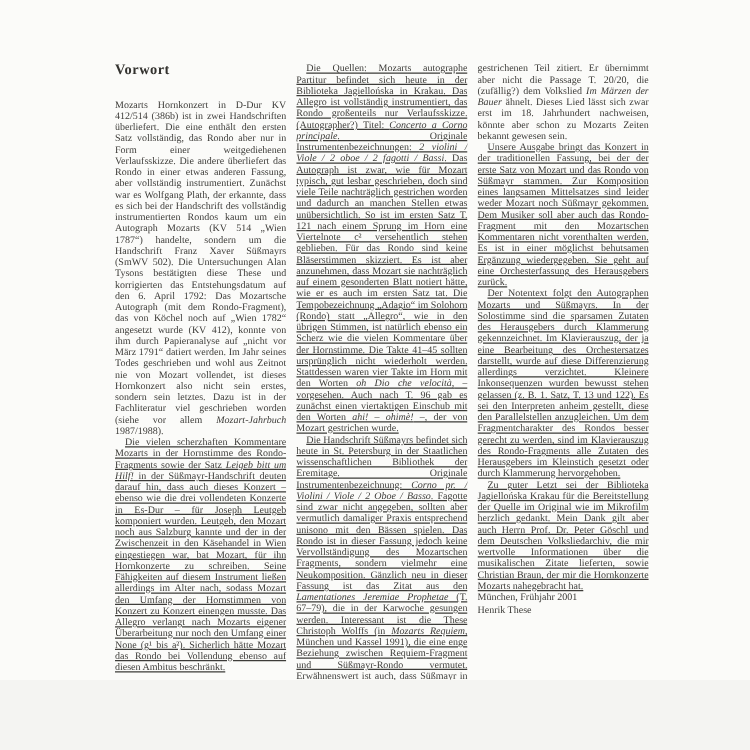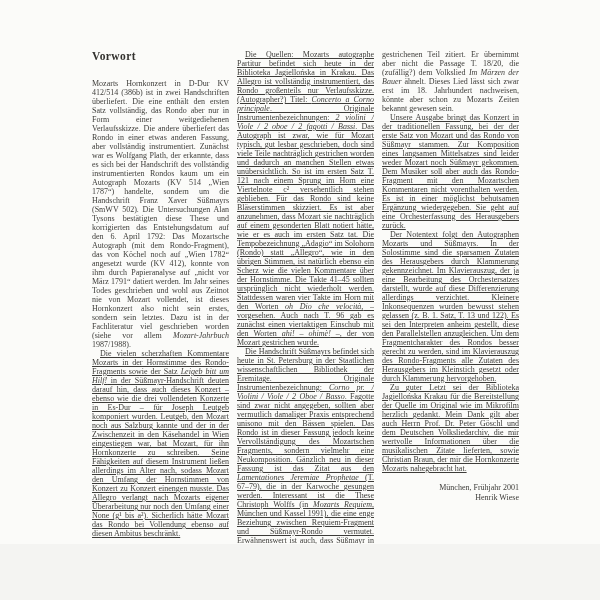--- a/index.html
+++ b/index.html
@@ -32,44 +32,44 @@
     font-size: 11.5px;
     font-weight: bold;
     letter-spacing: 0.4px;
     color: #33322f;
     margin: 0 0 17px 0;
     line-height: 12px;
   }
   .col p { margin: 0; }
   .col p.indent { text-indent: 8px; text-decoration: underline; }
   .it { font-style: italic; }
-  .closing { margin-top: 10px; text-align: right; }
+  .closing { margin-top: 0; text-align: left; }
   .closing div { line-height: 9.5px; }
 </style>
 </head>
 <body>
 
 <div class="page">
 
   <div class="col col-1">
     <h1 class="heading">Vorwort</h1>
   <p><span>Mozarts Hornkonzert in D-Dur KV 412/514 (386b) ist in zwei Handschriften überliefert. Die eine enthält den ersten Satz vollständig, das Rondo aber nur in Form einer weitgediehenen Verlaufsskizze. Die andere überliefert das Rondo in einer etwas anderen Fassung, aber vollständig instrumentiert. Zunächst war es Wolfgang Plath, der erkannte, dass es sich bei der Handschrift des vollständig instrumentierten Rondos kaum um ein Autograph Mozarts (KV 514 „Wien 1787“) handelte, sondern um die Handschrift Franz Xaver Süßmayrs (SmWV 502). Die Untersuchungen Alan Tysons bestätigten diese These und korrigierten das Entstehungsdatum auf den 6. April 1792: Das Mozartsche Autograph (mit dem Rondo-Fragment), das von Köchel noch auf „Wien 1782“ angesetzt wurde (KV 412), konnte von ihm durch Papieranalyse auf „nicht vor März 1791“ datiert werden. Im Jahr seines Todes geschrieben und wohl aus Zeitnot nie von Mozart vollendet, ist dieses Hornkonzert also nicht sein erstes, sondern sein letztes. Dazu ist in der Fachliteratur viel geschrieben worden (siehe vor allem </span><span class="it">Mozart-Jahrbuch</span><span> 1987/1988).</span></p>
       <p class="indent"><span>Die vielen scherzhaften Kommentare Mozarts in der Hornstimme des Rondo-Fragments sowie der Satz </span><span class="it">Leigeb bitt um Hilf!</span><span> in der Süßmayr-Handschrift deuten darauf hin, dass auch dieses Konzert – ebenso wie die drei vollendeten Konzerte in Es-Dur – für Joseph Leutgeb komponiert wurden. Leutgeb, den Mozart noch aus Salzburg kannte und der in der Zwischenzeit in den Käsehandel in Wien eingestiegen war, bat Mozart, für ihn Hornkonzerte zu schreiben. Seine Fähigkeiten auf diesem Instrument ließen allerdings im Alter nach, sodass Mozart den Umfang der Hornstimmen von Konzert zu Konzert einengen musste. Das Allegro verlangt nach Mozarts eigener Überarbeitung nur noch den Umfang einer None (g¹ bis a²). Sicherlich hätte Mozart das Rondo bei Vollendung ebenso auf diesen Ambitus beschränkt.</span></p>
     </div>
 
   <div class="col col-2">
       <p class="indent"><span>Die Quellen: Mozarts autographe Partitur befindet sich heute in der Biblioteka Jagiellońska in Krakau. Das Allegro ist vollständig instrumentiert, das Rondo großenteils nur Verlaufsskizze. (Autographer?) Titel: </span><span class="it">Concerto a Corno principale</span><span>. Originale Instrumentenbezeichnungen: </span><span class="it">2 violini / Viole / 2 oboe / 2 fagotti / Bassi</span><span>. Das Autograph ist zwar, wie für Mozart typisch, gut lesbar geschrieben, doch sind viele Teile nachträglich gestrichen worden und dadurch an manchen Stellen etwas unübersichtlich. So ist im ersten Satz T. 121 nach einem Sprung im Horn eine Viertelnote c² versehentlich stehen geblieben. Für das Rondo sind keine Bläserstimmen skizziert. Es ist aber anzunehmen, dass Mozart sie nachträglich auf einem gesonderten Blatt notiert hätte, wie er es auch im ersten Satz tat. Die Tempobezeichnung „Adagio“ im Solohorn (Rondo) statt „Allegro“, wie in den übrigen Stimmen, ist natürlich ebenso ein Scherz wie die vielen Kommentare über der Hornstimme. Die Takte 41–45 sollten ursprünglich nicht wiederholt werden. Stattdessen waren vier Takte im Horn mit den Worten </span><span class="it">oh Dio che velocità,</span><span> – vorgesehen. Auch nach T. 96 gab es zunächst einen viertaktigen Einschub mit den Worten </span><span class="it">ahi! – ohimè!</span><span> –, der von Mozart gestrichen wurde.</span></p>
       <p class="indent"><span>Die Handschrift Süßmayrs befindet sich heute in St. Petersburg in der Staatlichen wissenschaftlichen Bibliothek der Eremitage. Originale Instrumentenbezeichnung: </span><span class="it">Corno pr. / Violini / Viole / 2 Oboe / Basso</span><span>. Fagotte sind zwar nicht angegeben, sollten aber vermutlich damaliger Praxis entsprechend unisono mit den Bässen spielen. Das Rondo ist in dieser Fassung jedoch keine Vervollständigung des Mozartschen Fragments, sondern vielmehr eine Neukomposition. Gänzlich neu in dieser Fassung ist das Zitat aus den </span><span class="it">Lamentationes Jeremiae Prophetae</span><span> (T. 67–79), die in der Karwoche gesungen werden. Interessant ist die These Christoph Wolffs (in </span><span class="it">Mozarts Requiem</span><span>, München und Kassel 1991), die eine enge Beziehung zwischen Requiem-Fragment und Süßmayr-Rondo vermutet. Erwähnenswert ist auch, dass Süßmayr in T. 59 ff. einen von Mozart</span></p>
     </div>
 
   <div class="col col-3">
 
-  <p><span>gestrichenen Teil zitiert. Er übernimmt aber nicht die Passage T. 18/20, die (zufällig?) dem Volkslied </span><span class="it">Im Märzen der Bauer</span><span> ähnelt. Dieses Lied lässt sich zwar erst im 18. Jahrhundert nachweisen, könnte aber schon zu Mozarts Zeiten bekannt gewesen sein.</span></p>
+  <p><span>gestrichenen Teil zitiert. Er übernimmt aber nicht die Passage T. 20/20, die (zufällig?) dem Volkslied </span><span class="it">Im Märzen der Bauer</span><span> ähnelt. Dieses Lied lässt sich zwar erst im 18. Jahrhundert nachweisen, könnte aber schon zu Mozarts Zeiten bekannt gewesen sein.</span></p>
       <p class="indent"><span>Unsere Ausgabe bringt das Konzert in der traditionellen Fassung, bei der der erste Satz von Mozart und das Rondo von Süßmayr stammen. Zur Komposition eines langsamen Mittelsatzes sind leider weder Mozart noch Süßmayr gekommen. Dem Musiker soll aber auch das Rondo-Fragment mit den Mozartschen Kommentaren nicht vorenthalten werden. Es ist in einer möglichst behutsamen Ergänzung wiedergegeben. Sie geht auf eine Orchesterfassung des Herausgebers zurück.</span></p>
       <p class="indent"><span>Der Notentext folgt den Autographen Mozarts und Süßmayrs. In der Solostimme sind die sparsamen Zutaten des Herausgebers durch Klammerung gekennzeichnet. Im Klavierauszug, der ja eine Bearbeitung des Orchestersatzes darstellt, wurde auf diese Differenzierung allerdings verzichtet. Kleinere Inkonsequenzen wurden bewusst stehen gelassen (z. B. 1. Satz, T. 13 und 122). Es sei den Interpreten anheim gestellt, diese den Parallelstellen anzugleichen. Um dem Fragmentcharakter des Rondos besser gerecht zu werden, sind im Klavierauszug des Rondo-Fragments alle Zutaten des Herausgebers im Kleinstich gesetzt oder durch Klammerung hervorgehoben.</span></p>
       <p class="indent"><span>Zu guter Letzt sei der Biblioteka Jagiellońska Krakau für die Bereitstellung der Quelle im Original wie im Mikrofilm herzlich gedankt. Mein Dank gilt aber auch Herrn Prof. Dr. Peter Göschl und dem Deutschen Volksliedarchiv, die mir wertvolle Informationen über die musikalischen Zitate lieferten, sowie Christian Braun, der mir die Hornkonzerte Mozarts nahegebracht hat.</span></p>
       <div class="closing">
         <div>München, Frühjahr 2001</div>
-        <div>Henrik Wiese</div>
+        <div>Henrik These</div>
       </div>
     </div>
 
 </div>
 
 </body></html>

